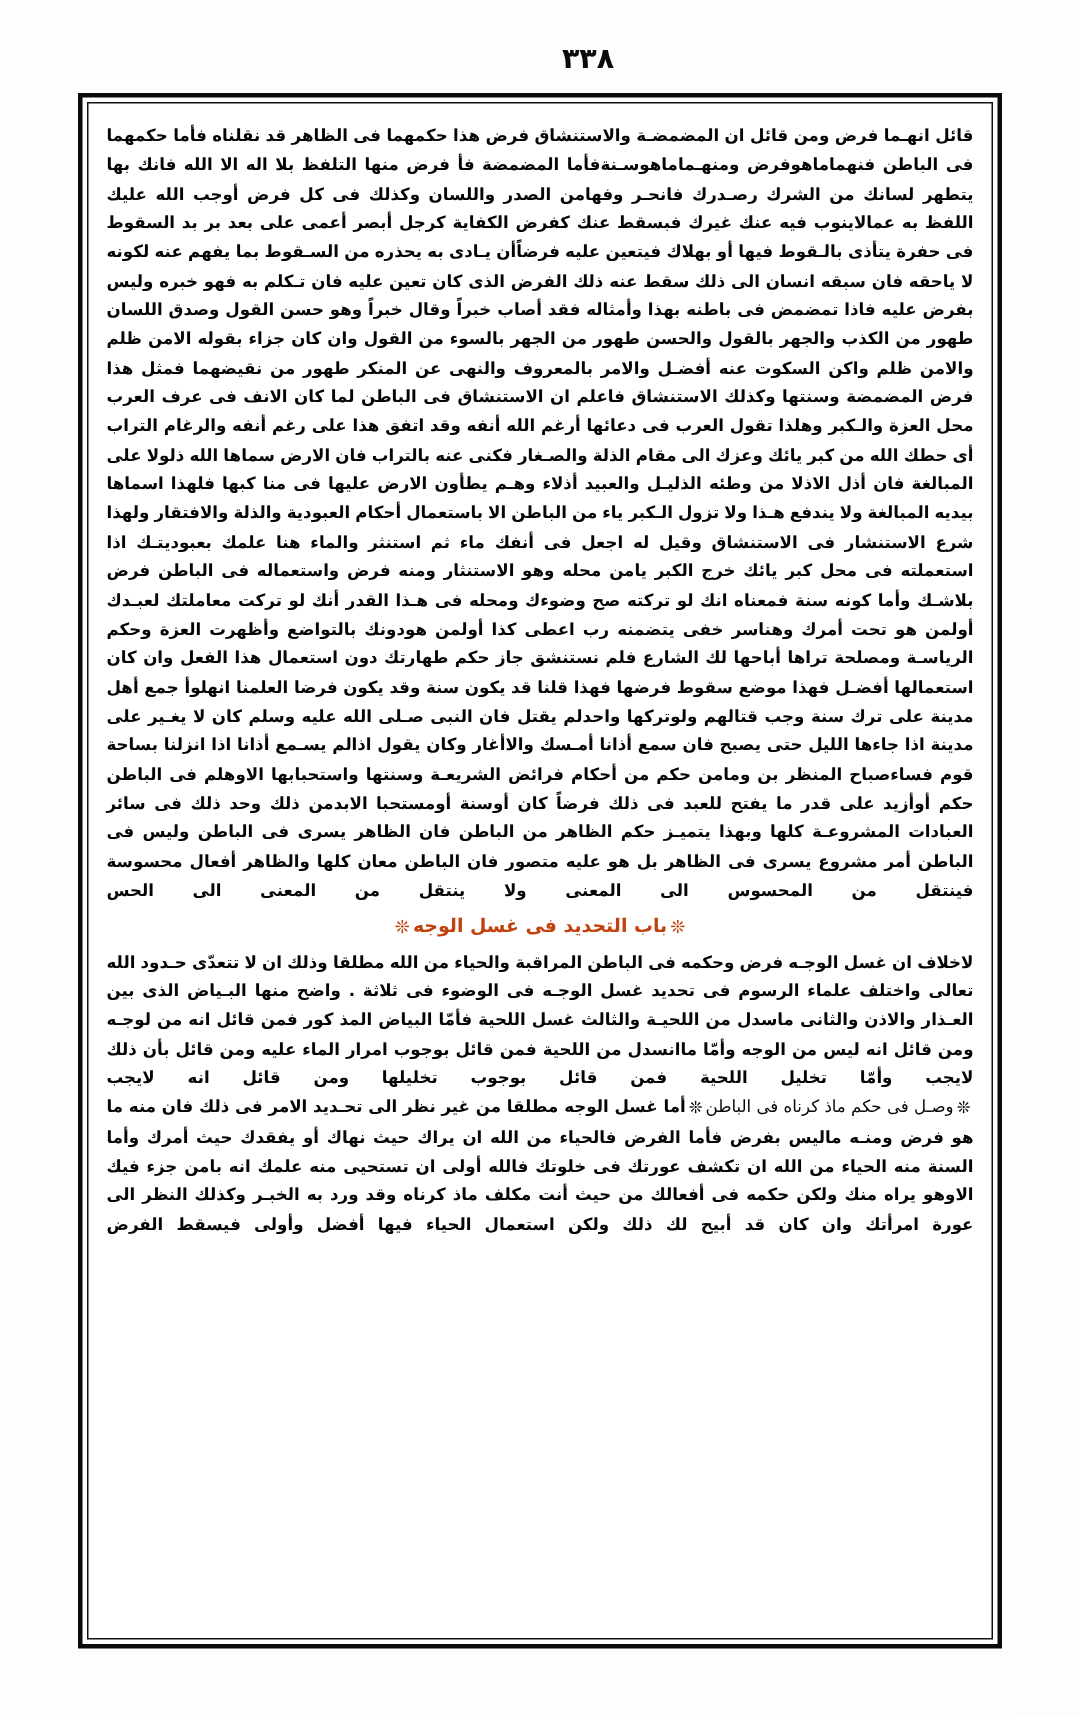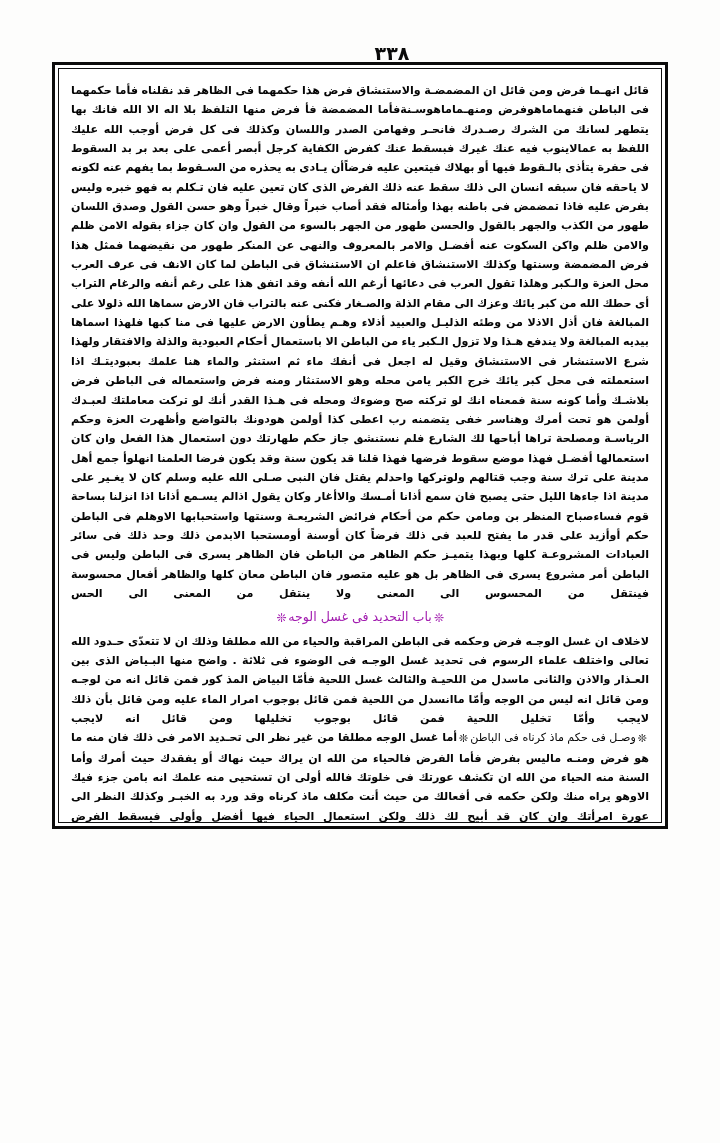--- a/index.html
+++ b/index.html
@@ -19,41 +19,41 @@
 
   .page {
     position: absolute;
     inset: 0;
     background: #fdfdfc;
   }
 
   
   .page-number-bar {
     position: absolute;
-    top: 42px;
+    top: 28px;
     left: 0;
     right: 0;
     text-align: center;
     padding-left: 64px;
   }
   .page-number {
     font-family: "DejaVu Sans", sans-serif;
     font-size: 19px;
     font-weight: 700;
     letter-spacing: 1px;
     color: #0a0a0a;
   }
 
   
   .frame-outer {
     position: absolute;
     top: 62px;
     left: 52px;
     width: 616px;
-    height: 767px;
+    height: 1037px;
     border: 3px solid #0b0b0b;
     box-sizing: border-box;
     background: #ffffff;
   }
   .frame-inner {
     position: absolute;
     inset: 3px;
     border: 1px solid #121212;
     box-sizing: border-box;
   }
@@ -84,25 +84,25 @@
     color: #050505;
     -webkit-font-smoothing: none;
   }
 
   
   .chapter-heading {
     text-align: center;
     text-align-last: center;
     font-family: "DejaVu Sans", "Liberation Sans", sans-serif;
     font-size: 12.6px;
-    font-weight: 400;
+    font-weight: 700;
     line-height: 19.35px;
     margin: 4px 0 3px 0;
     letter-spacing: -0.2px;
-    color: #a21caf;
+    color: #c2410c;
   }
   .ornament {
     font-size: 12px;
     vertical-align: -1px;
     padding: 0 2px;
   }
 
   
   .inline-heading {
     font-weight: 400;

